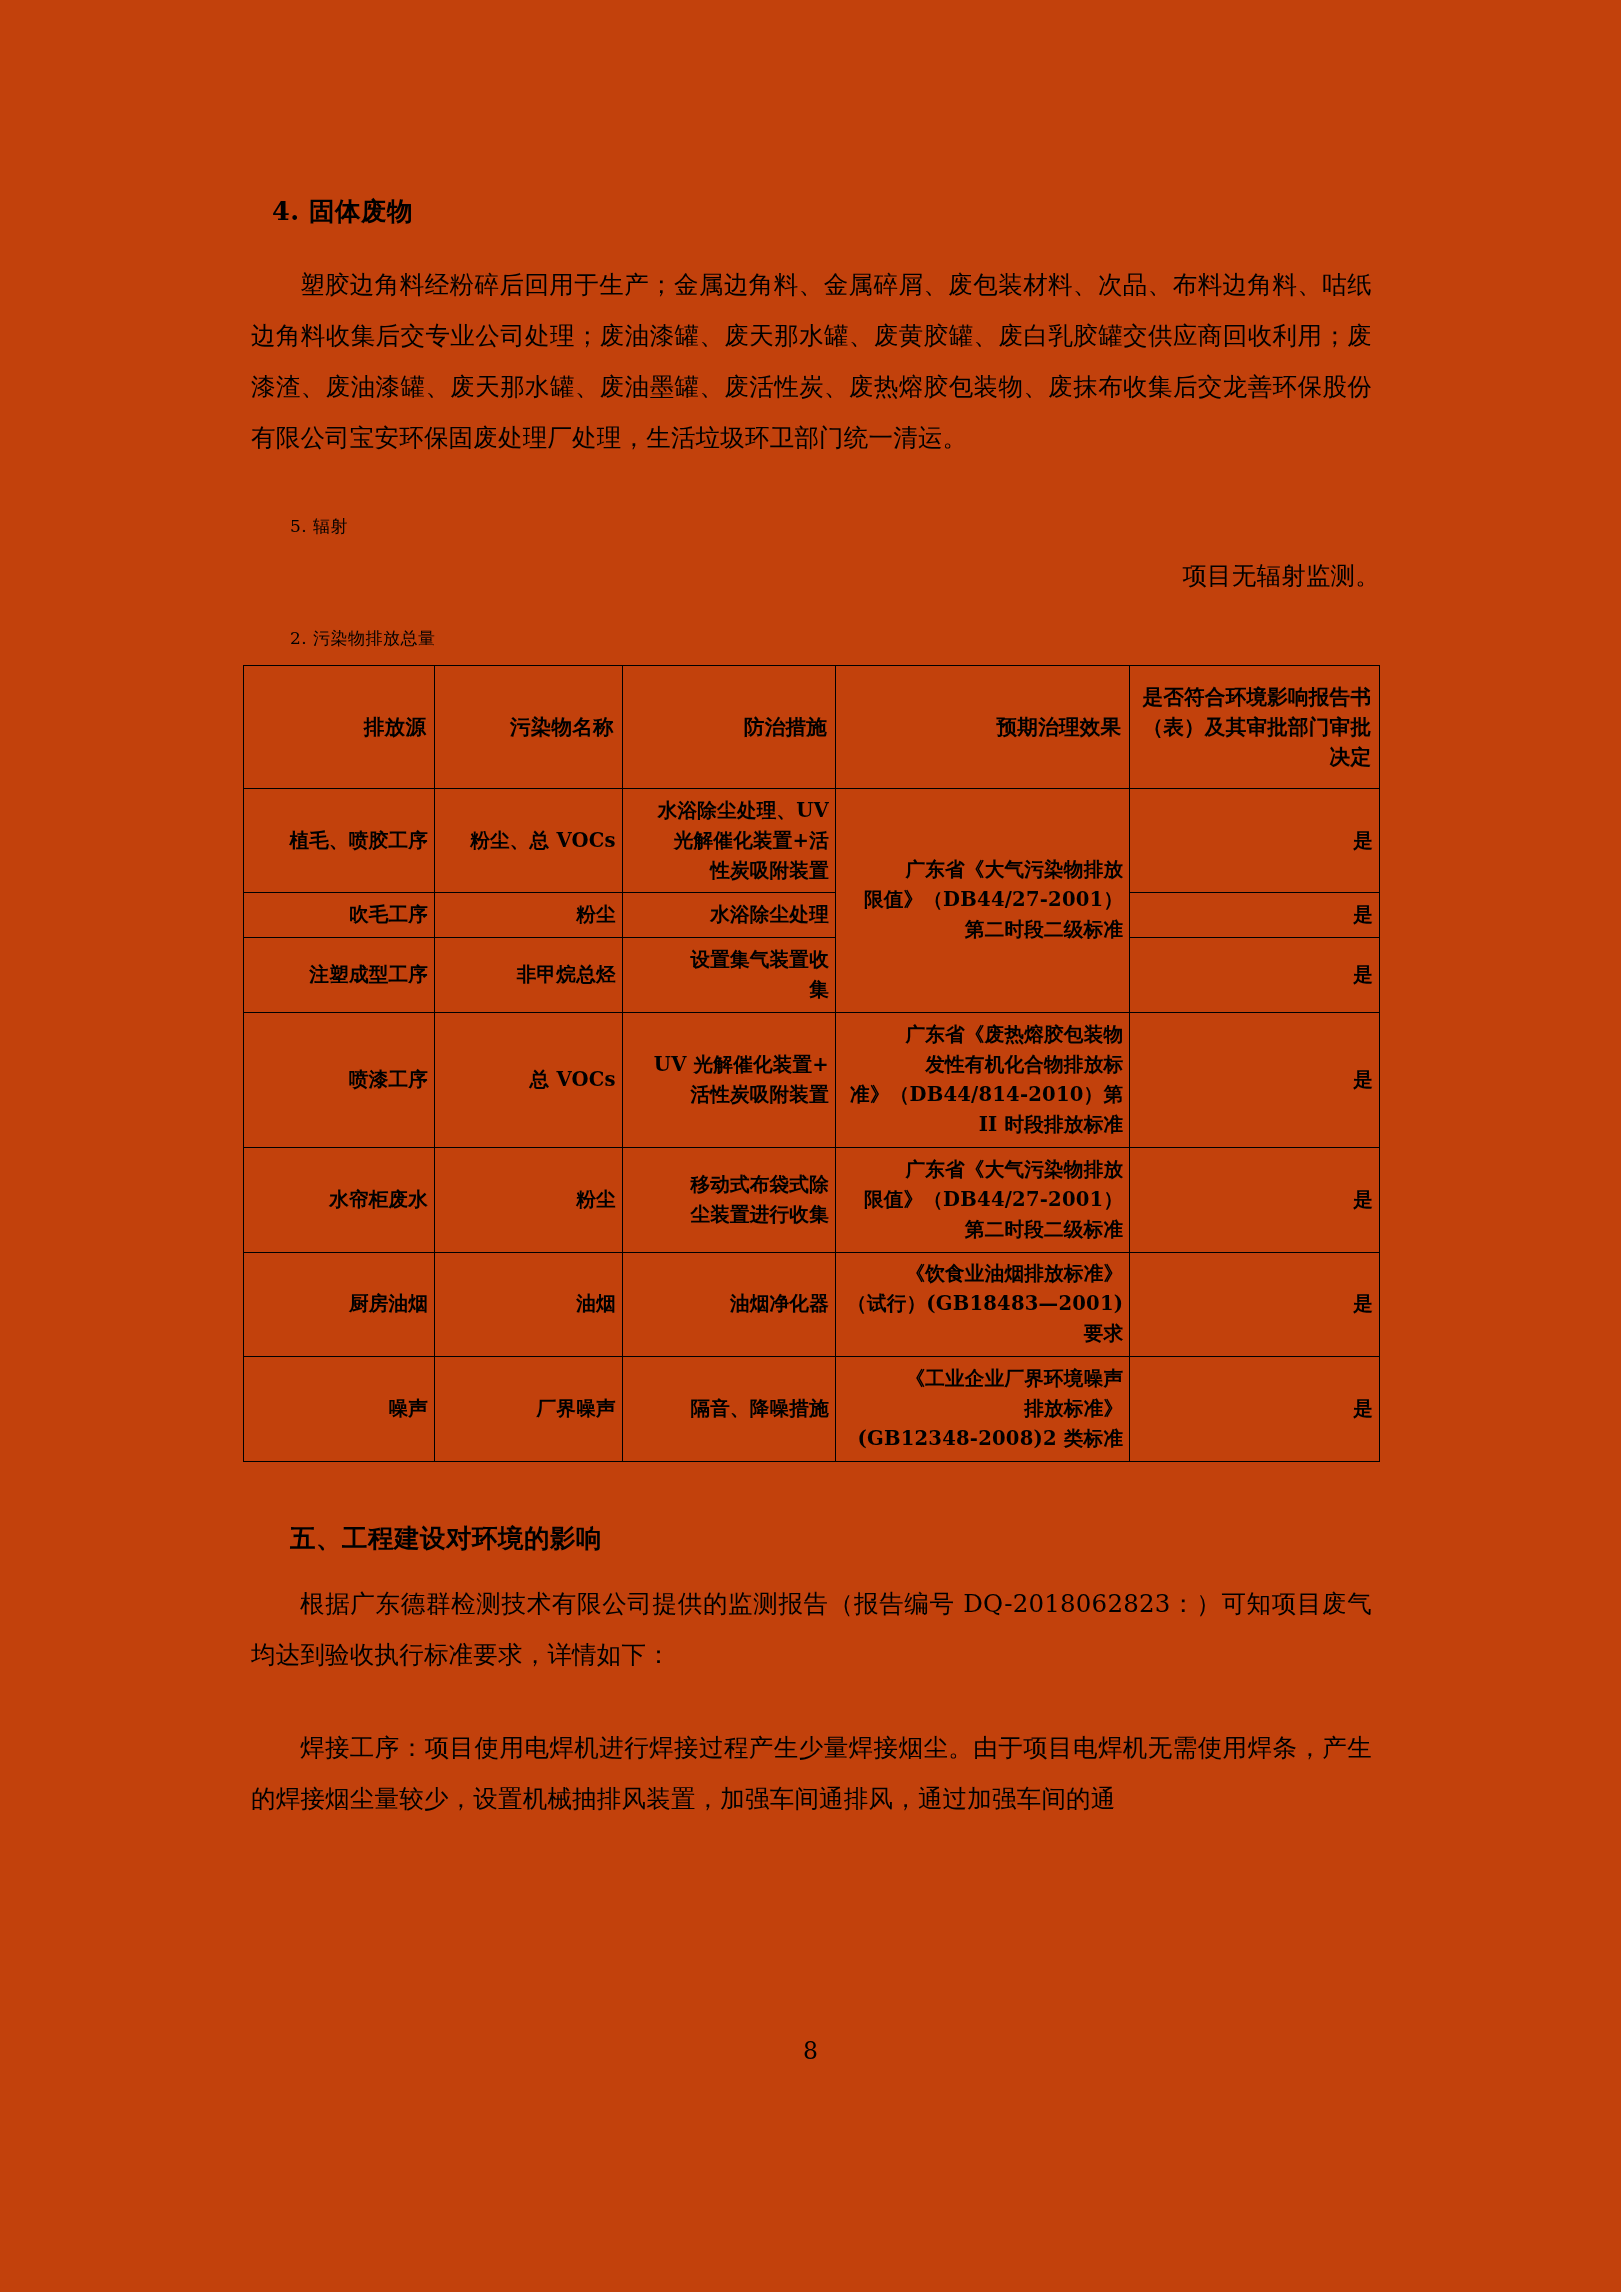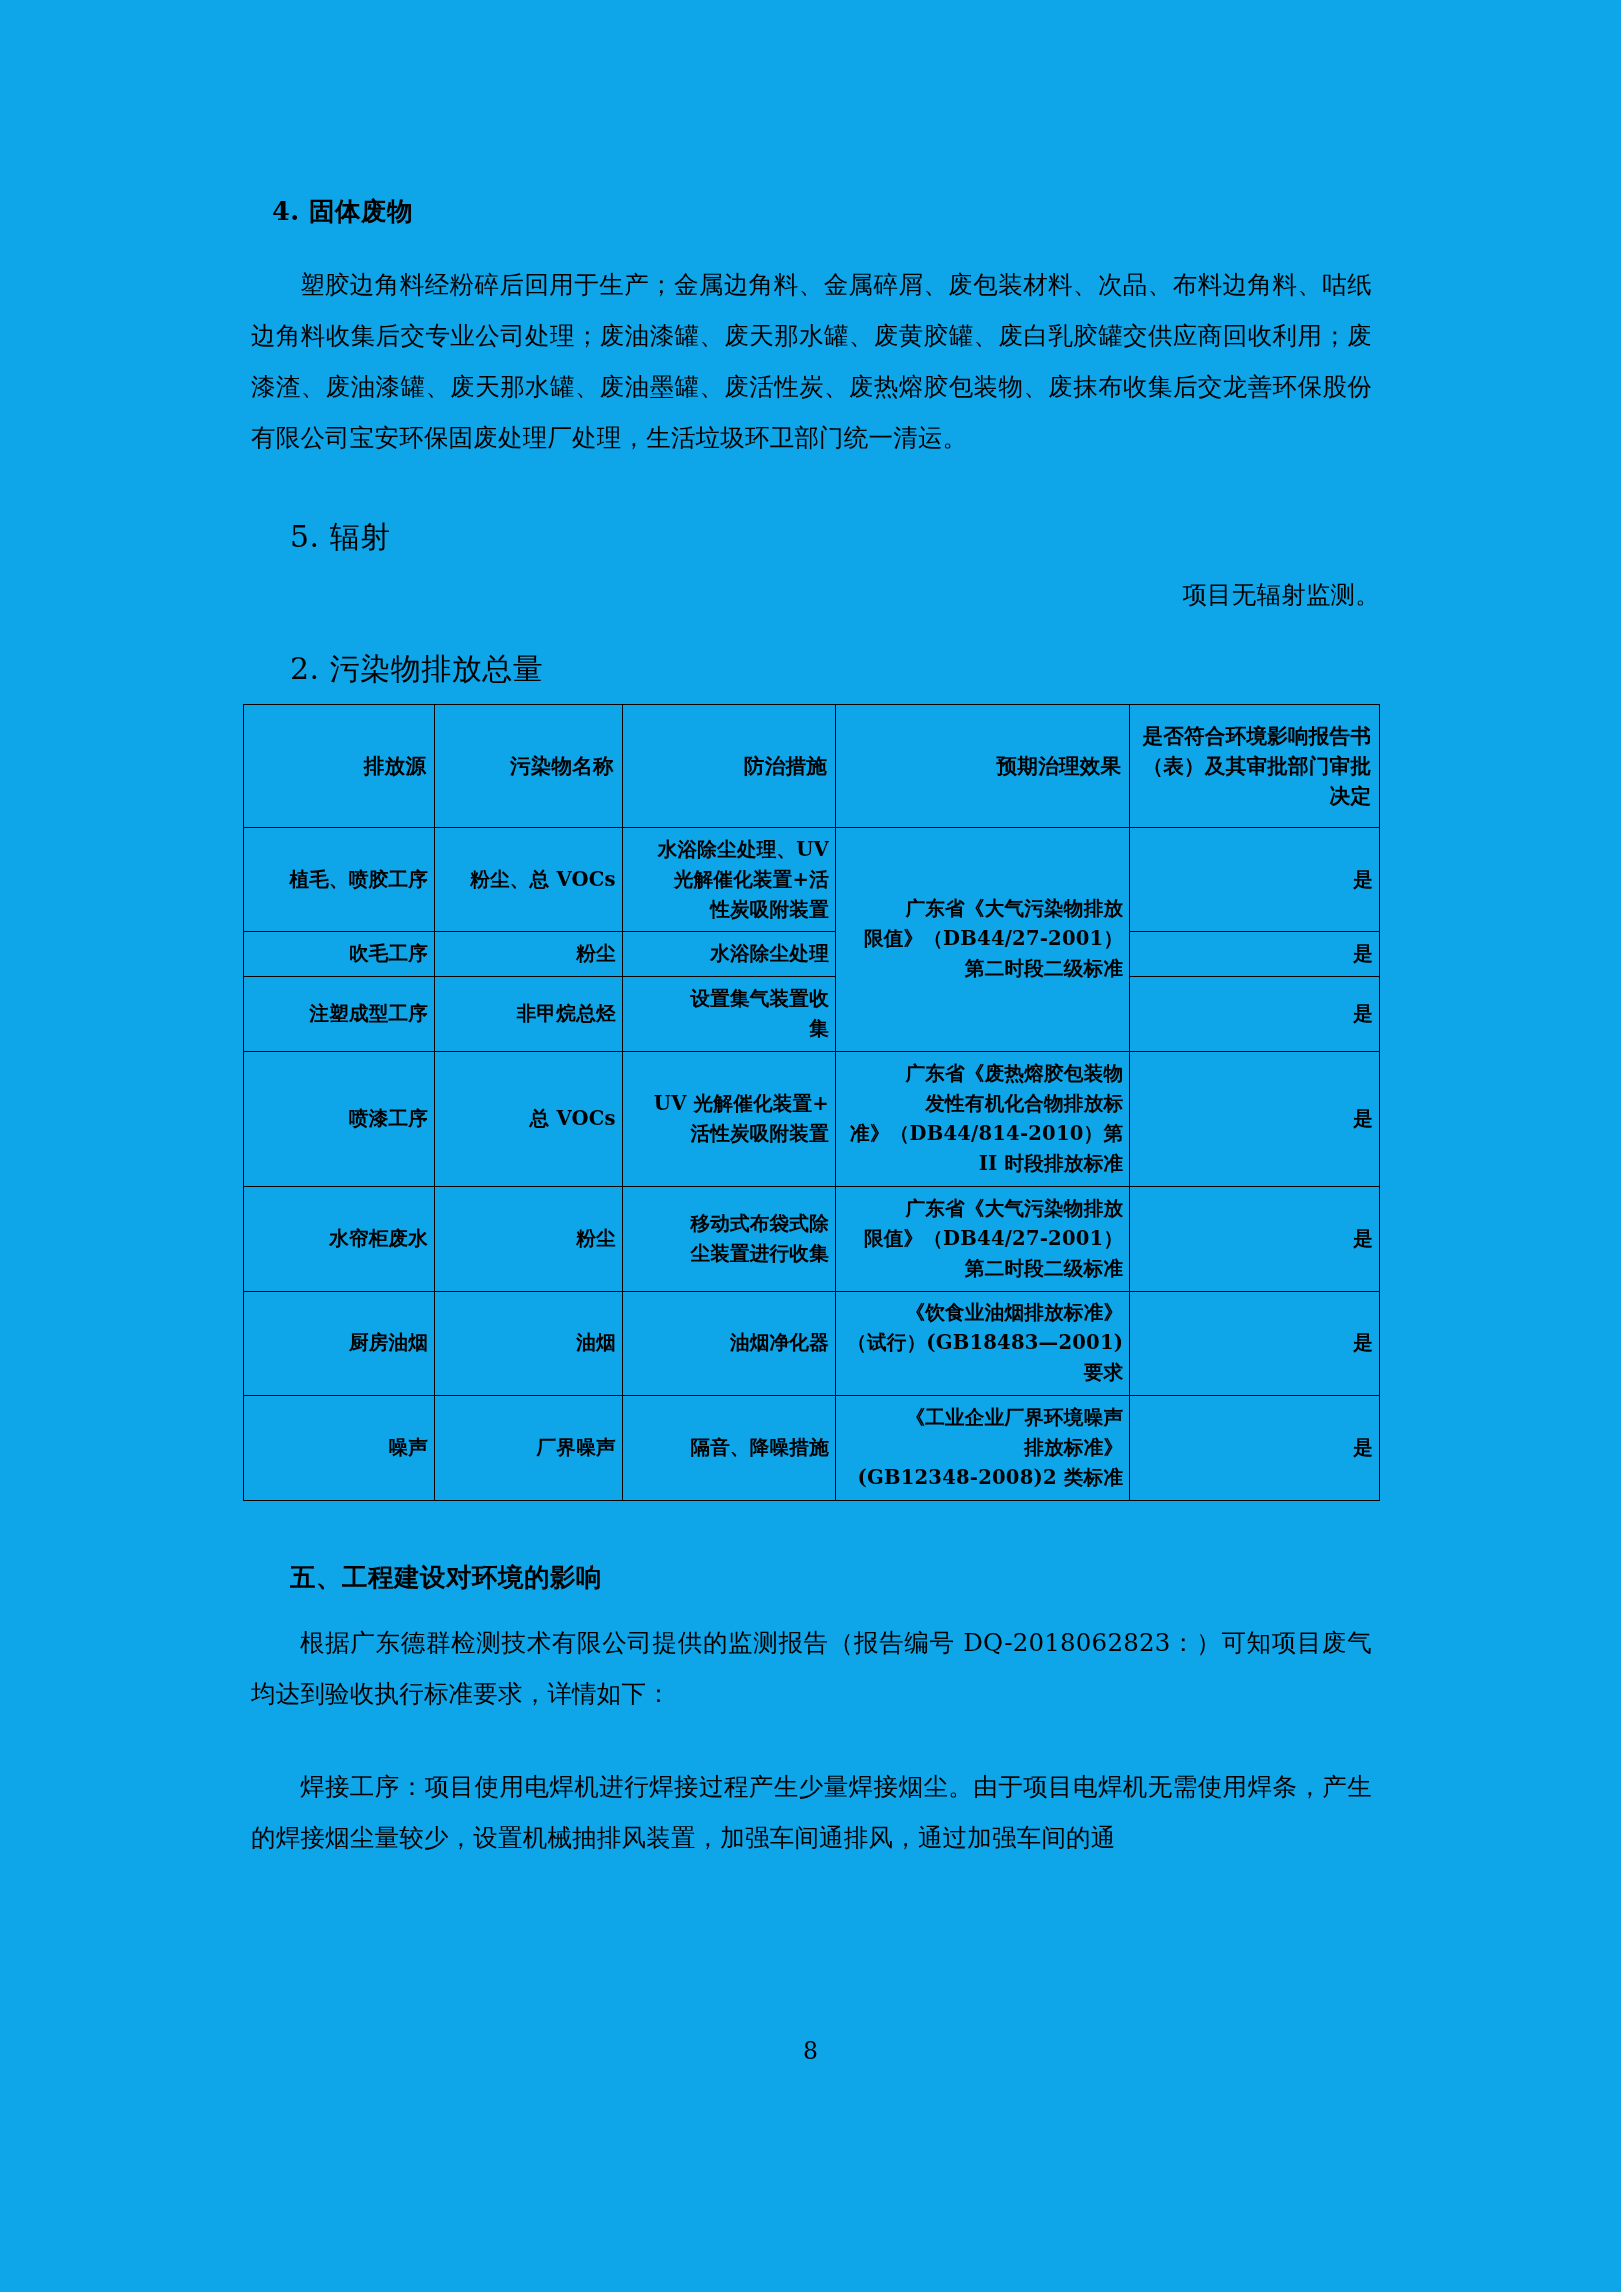--- a/index.html
+++ b/index.html
@@ -4,21 +4,21 @@
 <style>
   html, body {
     margin: 0;
     padding: 0;
     background: #ffffff;
   }
   .page {
     position: relative;
     width: 1621px;
     height: 2293px;
-    background: #0ea5e9;
+    background: #c2410c;
     margin: 0 auto;
     font-family: "DejaVu Serif", "Liberation Serif", serif;
     color: #000000;
     overflow: hidden;
     box-sizing: border-box;
   }
   .content {
     position: absolute;
     left: 243px;
     top: 192px;
@@ -27,21 +27,21 @@
 
   
   .h-bold {
     font-size: 25.5px;
     font-weight: bold;
     line-height: 1.5;
     letter-spacing: 0.5px;
     margin: 0 0 29px 29px;
   }
   .h-sub {
-    font-size: 30px;
+    font-size: 17px;
     line-height: 1.5;
     margin: 0 0 9.8px 47px;
     letter-spacing: 0.5px;
   }
   .para {
     font-size: 24.5px;
     line-height: 51px;
     text-align: justify;
     text-justify: inter-ideograph;
     text-indent: 49px;

